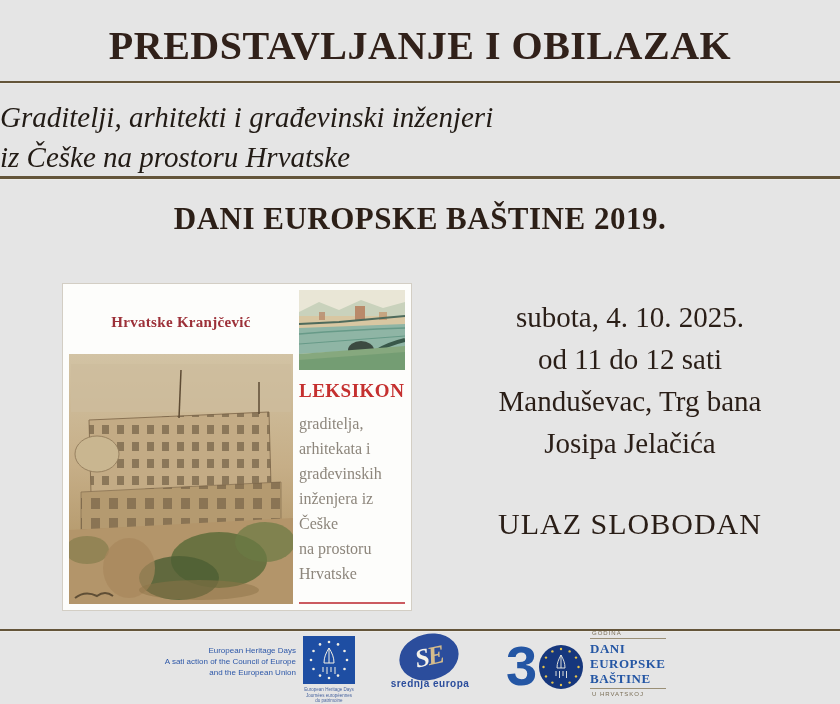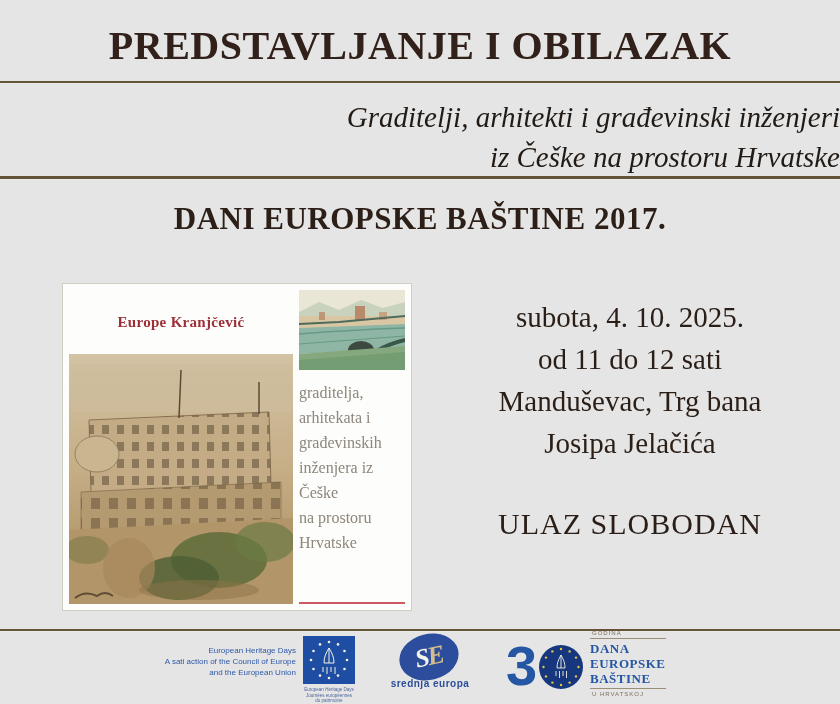--- a/index.html
+++ b/index.html
@@ -5,21 +5,21 @@
   html,body{margin:0;padding:0;}
   body{width:840px;height:704px;font-family:"Liberation Serif","DejaVu Serif",serif;}
   .poster{position:relative;width:840px;height:704px;background:#e5e5e5;overflow:hidden;}
 
   .title{position:absolute;top:22px;left:0;width:840px;text-align:center;
          font-size:40px;font-weight:bold;color:#31211a;letter-spacing:.5px;}
   .rule{position:absolute;left:0;width:840px;background:#64553a;box-shadow:0 1px 0 rgba(255,252,240,.28);}
   .rule1{top:81px;height:2px;}
   .rule2{top:176px;height:3px;}
   .rule3{top:629px;height:2px;}
-  .subtitle{position:absolute;top:97px;left:0;width:840px;text-align:right;
+  .subtitle{position:absolute;top:97px;left:0;width:840px;text-align:left;
             font-style:italic;font-size:29px;line-height:40px;color:#221b15;}
   .heading{position:absolute;top:201px;left:0;width:840px;text-align:center;
            font-size:31px;font-weight:bold;color:#2c1f17;letter-spacing:.5px;}
 
   
   .cover{position:absolute;left:63px;top:284px;width:348px;height:326px;background:#fdfdfb;
          box-shadow:0 0 0 1px rgba(160,140,100,.25);}
   .author-band{position:absolute;left:6px;top:6px;width:224px;height:64px;background:#fdfdfb;
                display:flex;align-items:center;justify-content:center;}
   .author{font-size:15px;font-weight:bold;color:#9c3038;letter-spacing:.3px;}
@@ -71,25 +71,25 @@
 
   <div class="title">PREDSTAVLJANJE I OBILAZAK</div>
   <div class="rule rule1"></div>
 
   <div class="subtitle">
     <span>Graditelji, arhitekti i građevinski inženjeri</span><br>
     <span>iz Češke na prostoru Hrvatske</span>
   </div>
   <div class="rule rule2"></div>
 
-  <div class="heading">DANI EUROPSKE BAŠTINE 2017.</div>
+  <div class="heading">DANI EUROPSKE BAŠTINE 2019.</div>
 
   <div class="cover">
     <div class="author-band">
-      <span class="author">Europe Kranjčević</span>
+      <span class="author">Hrvatske Kranjčević</span>
     </div>
 
     <div class="painting">
       <svg width="224" height="250" viewBox="0 0 224 250">
         <defs>
           <linearGradient id="sky" x1="0" y1="0" x2="0" y2="1">
             <stop offset="0" stop-color="#d2c3a4"></stop>
               <stop offset="0.45" stop-color="#c6ae87"></stop>
             <stop offset="0.75" stop-color="#b59a6d"></stop>
               <stop offset="1" stop-color="#a2855a"></stop>
@@ -134,20 +134,21 @@
         <path d="M0,54 Q56,50 106,46" stroke="#679a88" stroke-width="1.2" fill="none"></path>
         <path d="M0,34 L40,32 L106,26" stroke="#4e6b5c" stroke-width="2" fill="none"></path>
         <path d="M58,80 Q72,58 106,50" stroke="#39584a" stroke-width="4" fill="none"></path>
         <ellipse cx="62" cy="60" rx="13" ry="9" fill="#3c4a41"></ellipse>
         <path d="M0,64 L106,56 L106,80 L0,80 Z" fill="#86a87e"></path>
         <path d="M0,70 L106,62 L106,80 L0,80 Z" fill="#6f9a70" opacity="0.8"></path>
       </svg>
     </div>
 
     <div class="cover-text">
+      <div class="book-title">LEKSIKON</div>
       <div class="book-line">graditelja,</div>
       <div class="book-line">arhitekata i</div>
       <div class="book-line">građevinskih</div>
       <div class="book-line">inženjera iz</div>
       <div class="book-line">Češke</div>
       <div class="book-line">na prostoru</div>
       <div class="book-line">Hrvatske</div>
     </div>
     <div class="red-line"></div>
   </div>
@@ -231,21 +232,21 @@
           <line x1="18" y1="27" x2="18" y2="32"></line>
             <line x1="21.5" y1="27" x2="21.5" y2="34"></line>
           <line x1="25" y1="27" x2="25" y2="32"></line>
             <line x1="28.5" y1="27" x2="28.5" y2="34"></line>
         </g>
       </svg>
     </div>
     <div class="anniv-col">
       <div class="anniv-top">GODINA</div>
       <div class="anniv-rule"></div>
-      <div class="anniv-line">DANA</div>
+      <div class="anniv-line">DANI</div>
       <div class="anniv-line">EUROPSKE</div>
       <div class="anniv-line">BAŠTINE</div>
       <div class="anniv-rule"></div>
       <div class="anniv-bottom">U HRVATSKOJ</div>
     </div>
   </div>
 
 </div>
 
 </body></html>

